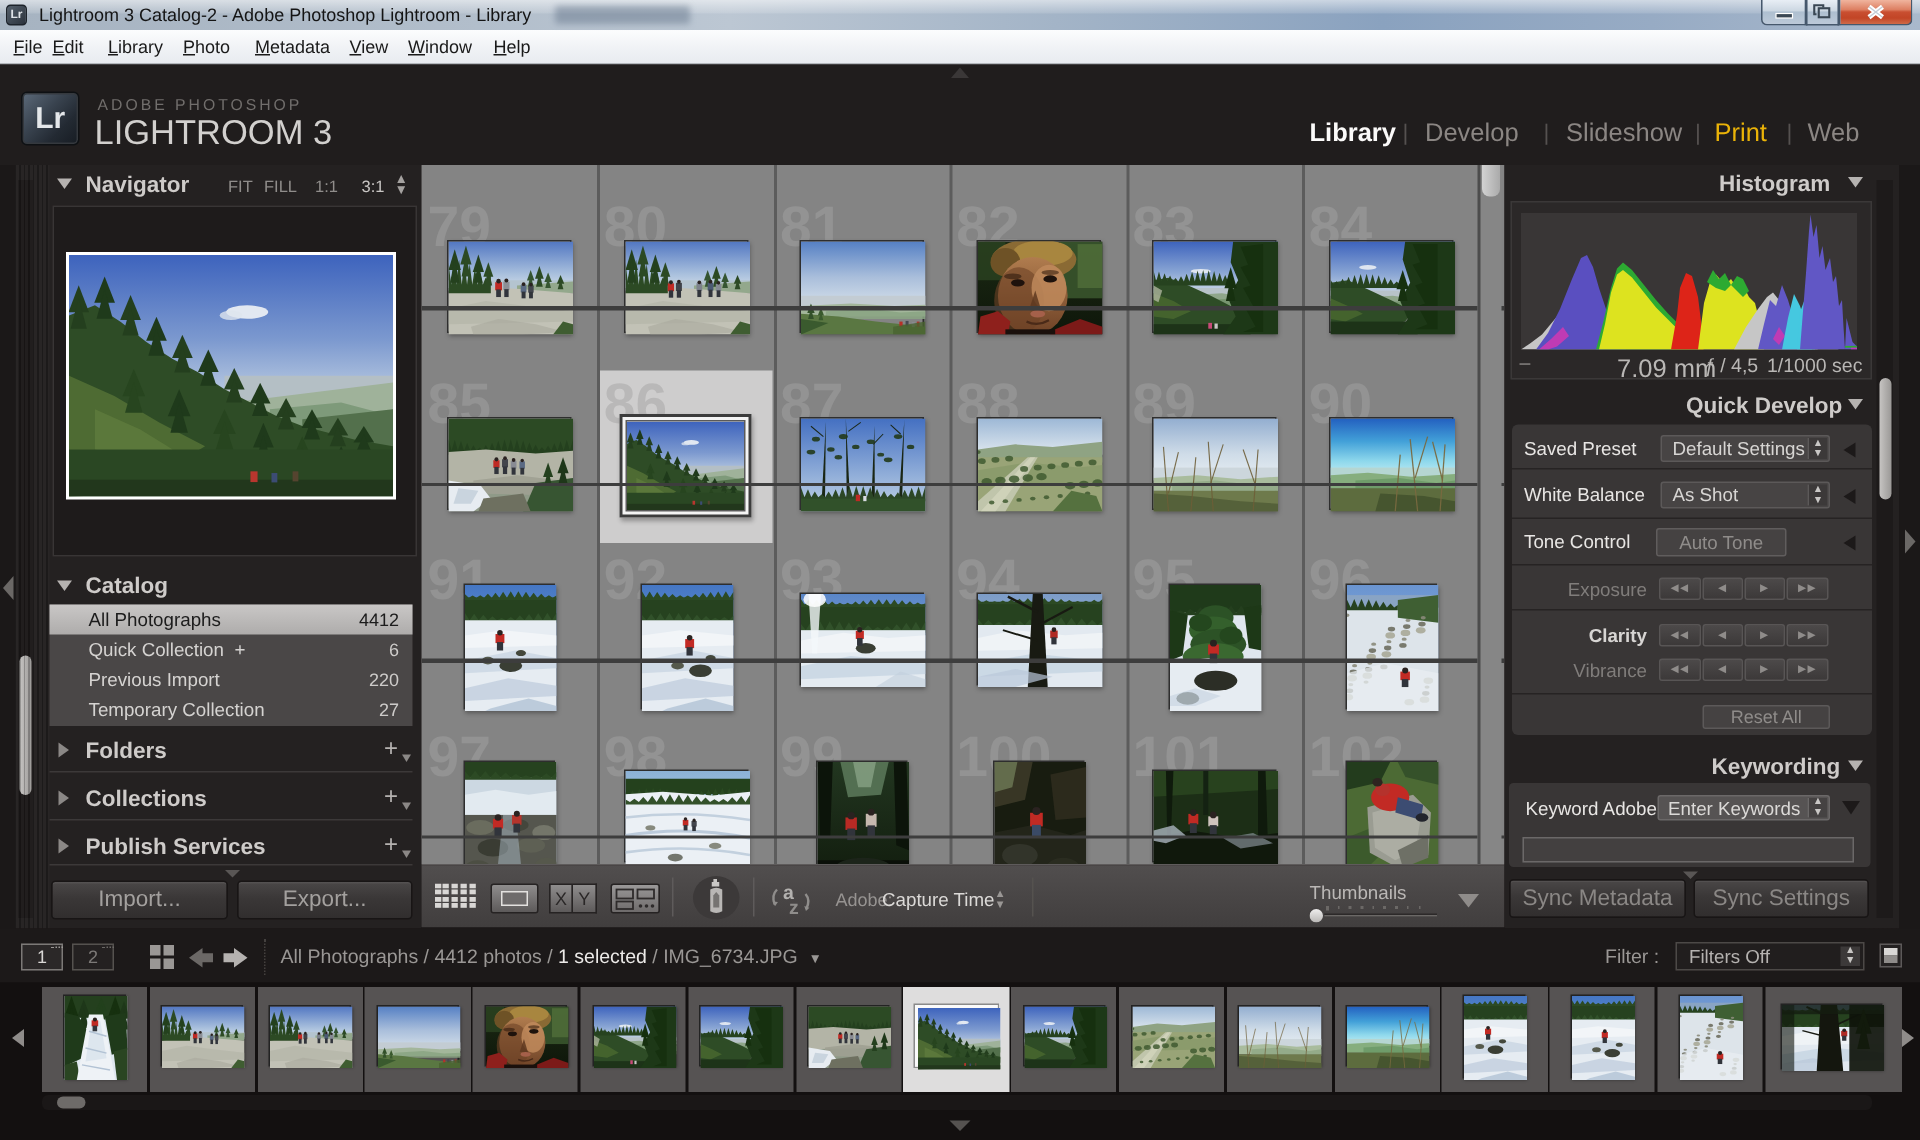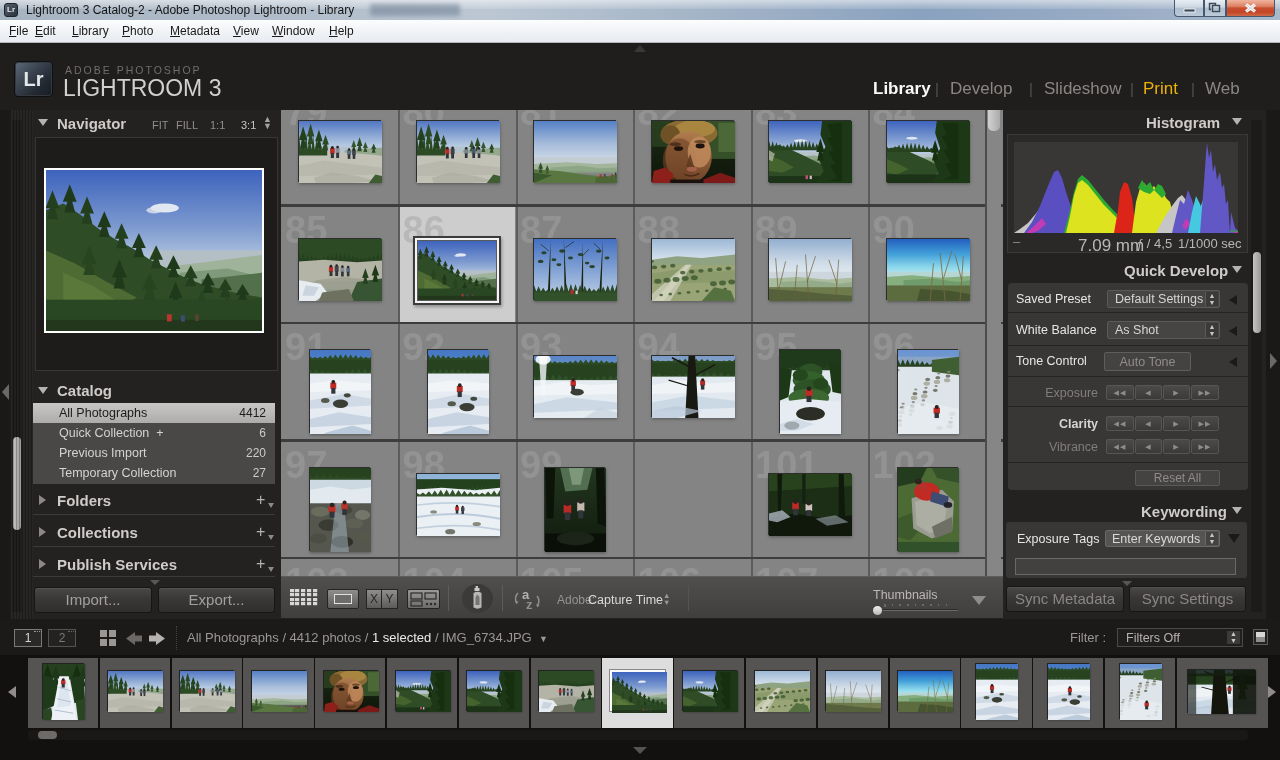--- a/index.html
+++ b/index.html
@@ -44,21 +44,21 @@
 
 #leftpanel { left:0; top:110px; width:281px; height:509px; background:#242121; }
 #rightpanel { left:1003px; top:110px; width:277px; height:509px; background:#242121; }
 .edgeL { left:0; top:110px; width:10px; height:509px; background:#1b1818; }
 .edgeR { left:1266px; top:110px; width:14px; height:509px; background:#1b1818; }
 .phead { position:absolute; font-size:15px; font-weight:bold; color:#cecbc9; }
 .tri { width:0; height:0; position:absolute; }
 
 
 #gridwrap { left:281px; top:110px; width:722px; height:466px; background:#848484; overflow:hidden; }
-.gcell { position:absolute; background:#848484; }
+.gcell { position:absolute; background:#848484;margin-top:40px; }
 .gcell.sel { background:#cecdcd; }
 .gnum { position:absolute; font-size:38px; font-weight:bold; color:rgba(255,255,255,0.12); left:3px; }
 .gcell.sel .gnum { color:rgba(0,0,0,0.10); }
 .gphoto { position:absolute; border:1.5px solid #2e2e2e; box-shadow:1px 2px 3px rgba(0,0,0,0.35); font-size:0; }
 .gphoto.sel { border:2px solid #3c3c3c; background:#f4f4f4; padding:3px; box-shadow:1px 2px 3px rgba(0,0,0,0.3); }
 .gphoto.sel svg { outline:1px solid #5a5a5a; }
 .vline { position:absolute; top:0; width:2px; height:466px; background:#5c5c5c; }
 .hline { position:absolute; left:0; width:722px; height:2.5px; background:#3d3d3d; }
 #gridsb { left:985px; top:110px; width:16px; height:466px; background:#868686; border-left:2px solid #4c4c4c; }
 #gridsbthumb { left:988px; top:110px; width:12px; height:21px; background:linear-gradient(90deg,#d2d2d2,#aaaaaa); border-radius:0 0 5px 5px; }
@@ -921,20 +921,35 @@
           <rect x="0" y="78" width="72" height="22" fill="#0a0f08"></rect>
           <ellipse cx="36" cy="84" rx="22" ry="8" fill="#1c241a"></ellipse>
           <rect x="22.0" y="44.0" width="9.0" height="9.9" fill="#b82a24"></rect>
           <rect x="23.4" y="52.8" width="6.3" height="9.2" fill="#31343b"></rect>
           <circle cx="26.5" cy="42.6" r="2.9" fill="#2a2220"></circle>
           <rect x="38.0" y="41.1" width="8.5" height="10.3" fill="#c5b8ae"></rect>
           <rect x="39.3" y="50.3" width="5.9" height="9.7" fill="#31343b"></rect>
           <circle cx="42.2" cy="39.8" r="2.7" fill="#2a2220"></circle>
         </svg></div>
     </div>
+    <div class="gcell" style="left:353.5px;top:331.5px;width:115.5px;height:115.5px">
+      <div class="gnum" style="top:2px">100</div>
+      <div class="gphoto" style="left:27.2px;top:25.0px;width:61px;height:84px"><svg width="61" height="84" viewBox="0 0 72 100" preserveAspectRatio="none">
+          <rect width="72" height="100" fill="#181c10"></rect>
+          <polygon points="0,0 30,0 24,30 0,36" fill="#3c3a28" opacity="0.9"></polygon>
+          <polygon points="0,0 18,0 14,20 0,24" fill="#6e7a56" opacity="0.8"></polygon>
+          <polygon points="44,10 72,4 72,44 48,46" fill="#2c2a1c"></polygon>
+          <polygon points="0,56 30,50 60,58 72,54 72,100 0,100" fill="#23251a"></polygon>
+          <ellipse cx="20" cy="74" rx="14" ry="9" fill="#32342a"></ellipse>
+          <ellipse cx="54" cy="84" rx="13" ry="8" fill="#2a2c20"></ellipse>
+          <rect x="28.0" y="40.3" width="10.0" height="10.8" fill="#c02a24"></rect>
+          <rect x="29.5" y="49.9" width="7.0" height="10.1" fill="#3a4a66"></rect>
+          <circle cx="33.0" cy="38.9" r="3.2" fill="#2a2220"></circle>
+        </svg></div>
+    </div>
     <div class="gcell" style="left:471.0px;top:331.5px;width:115.5px;height:115.5px">
       <div class="gnum" style="top:2px">101</div>
       <div class="gphoto" style="left:16.2px;top:31.0px;width:83px;height:62px"><svg width="83" height="62" viewBox="0 0 100 72" preserveAspectRatio="none">
           <rect width="100" height="72" fill="#1c2e16"></rect>
           <polygon points="0,0 100,0 100,14 0,20" fill="#28421e"></polygon>
           <polygon points="10,0 16,0 14,50 11,50" fill="#0f1a0c"></polygon>
           <polygon points="84,0 90,0 92,60 84,58" fill="#0f1a0c"></polygon>
           <polygon points="40,0 44,0 44,34 40,34" fill="#142212"></polygon>
           <polygon points="0,52 30,46 70,52 100,48 100,72 0,72" fill="#10180c"></polygon>
           <polygon points="0,46 16,42 26,50 10,56 0,54" fill="#aab4be" opacity="0.8"></polygon>
@@ -1117,21 +1132,21 @@
 <div class="abs" style="left:1191px;top:416px;width:28px;height:15px;background:linear-gradient(180deg,#4c4949,#3c3939);border:1px solid #585555;border-radius:2px;color:#8f8c8a;font-size:7px;text-align:center;line-height:14px;letter-spacing:1px">▶▶</div>
 <div class="abs" style="left:1008px;top:440px;width:90px;text-align:right;font-size:12.5px;font-weight:normal;color:#807d7b">Vibrance</div>
 <div class="abs" style="left:1106px;top:439px;width:28px;height:15px;background:linear-gradient(180deg,#4c4949,#3c3939);border:1px solid #585555;border-radius:2px;color:#8f8c8a;font-size:7px;text-align:center;line-height:14px;letter-spacing:1px">◀◀</div>
 <div class="abs" style="left:1135px;top:439px;width:27px;height:15px;background:linear-gradient(180deg,#4c4949,#3c3939);border:1px solid #585555;border-radius:2px;color:#8f8c8a;font-size:7px;text-align:center;line-height:14px;letter-spacing:1px">◀</div>
 <div class="abs" style="left:1163px;top:439px;width:27px;height:15px;background:linear-gradient(180deg,#4c4949,#3c3939);border:1px solid #585555;border-radius:2px;color:#8f8c8a;font-size:7px;text-align:center;line-height:14px;letter-spacing:1px">▶</div>
 <div class="abs" style="left:1191px;top:439px;width:28px;height:15px;background:linear-gradient(180deg,#4c4949,#3c3939);border:1px solid #585555;border-radius:2px;color:#8f8c8a;font-size:7px;text-align:center;line-height:14px;letter-spacing:1px">▶▶</div>
 <div class="abs" style="left:1135px;top:470px;width:85px;height:16px;background:#454242;border:1px solid #5c5959;border-radius:2px;color:#8f8c8a;font-size:12px;text-align:center;line-height:15px">Reset All</div>
 <div class="phead abs" style="left:1141px;top:503px">Keywording</div>
 <div class="tri abs" style="left:1232px;top:507px;border-left:5px solid transparent;border-right:5px solid transparent;border-top:7px solid #b5b2b0"></div>
 <div class="abs" style="left:1006px;top:522px;width:241px;height:56px;background:#393636;border-radius:3px"></div>
-<div class="abs" style="left:1017px;top:532px;font-size:12.5px;color:#e8e6e4">Exposure Tags</div>
+<div class="abs" style="left:1017px;top:532px;font-size:12.5px;color:#e8e6e4">Keyword Adobe</div>
 <div class="abs" style="left:1105px;top:530px;width:115px;height:17px;background:#565353;border:1px solid #6b6868;border-radius:2px;color:#dbd9d7;font-size:12.5px;line-height:16px;padding-left:6px">Enter Keywords<span style="position:absolute;right:1px;top:1px;width:13px;height:13px;background:#454242;border-left:1px solid #6b6868;font-size:7px;color:#c9c7c5;text-align:center;line-height:6.5px">▲<br>▼</span></div>
 <div class="tri abs" style="left:1228px;top:534px;border-left:6.5px solid transparent;border-right:6.5px solid transparent;border-top:9px solid #1c1919"></div>
 <div class="abs" style="left:1015px;top:558px;width:221px;height:17px;background:#434040;border:1px solid #6b6868"></div>
 <div class="tri abs" style="left:1122px;top:581px;border-left:5px solid transparent;border-right:5px solid transparent;border-top:5px solid #595655"></div>
 <div style="position:absolute;height:26px;background:linear-gradient(180deg,#4a4747 0%,#3a3737 45%,#312e2e 100%);border:1px solid #181515;border-radius:3px;color:#a3a09e;font-size:15px;text-align:center;line-height:24px;box-shadow:0 1px 0 rgba(255,255,255,0.06) inset;left:1006px;top:586px;width:118px;color:#8a8785">Sync Metadata</div>
 <div style="position:absolute;height:26px;background:linear-gradient(180deg,#4a4747 0%,#3a3737 45%,#312e2e 100%);border:1px solid #181515;border-radius:3px;color:#a3a09e;font-size:15px;text-align:center;line-height:24px;box-shadow:0 1px 0 rgba(255,255,255,0.06) inset;left:1129px;top:586px;width:117px;color:#8a8785">Sync Settings</div>
 <div id="statusbar" class="abs"></div>
 <div class="abs" style="left:14px;top:629px;width:28px;height:18px;border:1px solid #7c7977;background:#2b2828;color:#d9d7d5;font-size:12px;text-align:center;line-height:17px">1<span style="position:absolute;right:-1px;top:-1px;width:8px;height:3px;border-bottom:1px dotted #9a9795"></span></div>
 <div class="abs" style="left:48px;top:629px;width:28px;height:18px;border:1px solid #55524f;background:#242121;color:#7c7977;font-size:12px;text-align:center;line-height:17px">2<span style="position:absolute;right:-1px;top:-1px;width:8px;height:3px;border-bottom:1px dotted #6b6866"></span></div>
 <div class="abs" style="left:100px;top:630px;font-size:0"><svg width="17" height="17">

